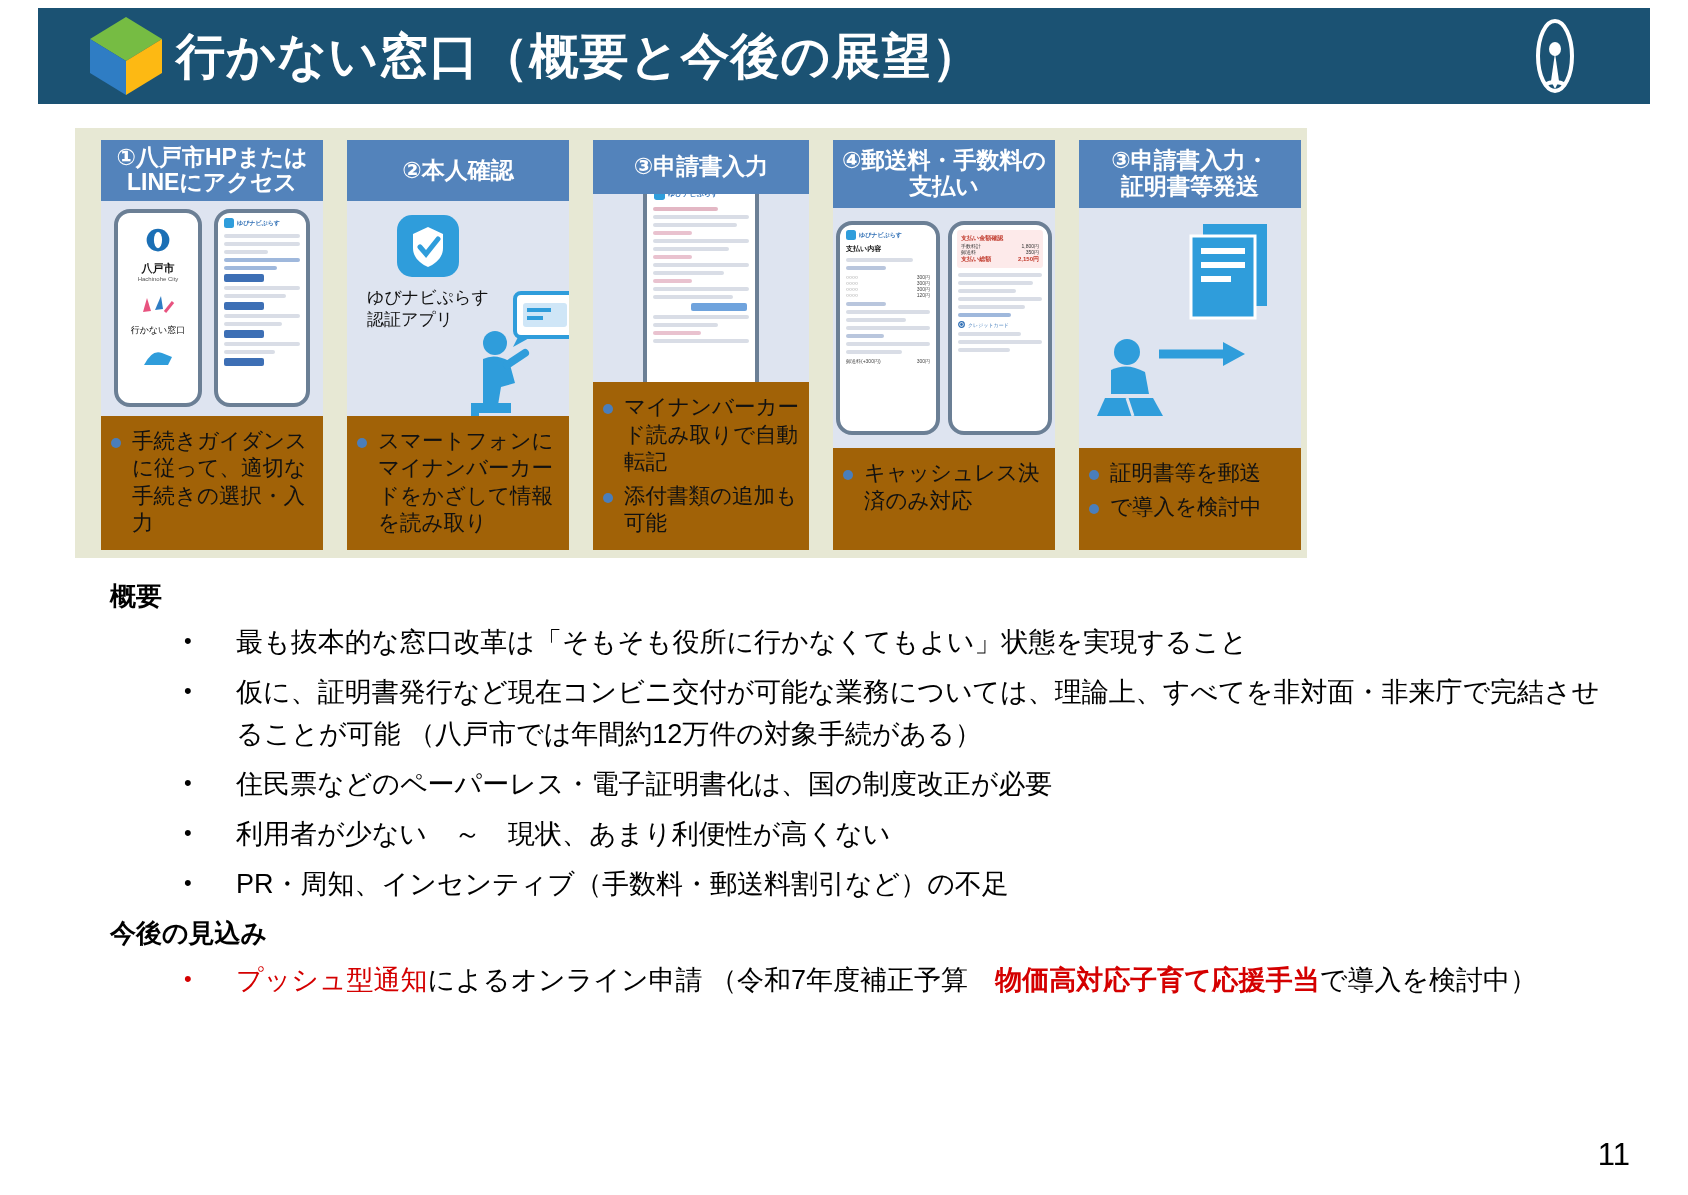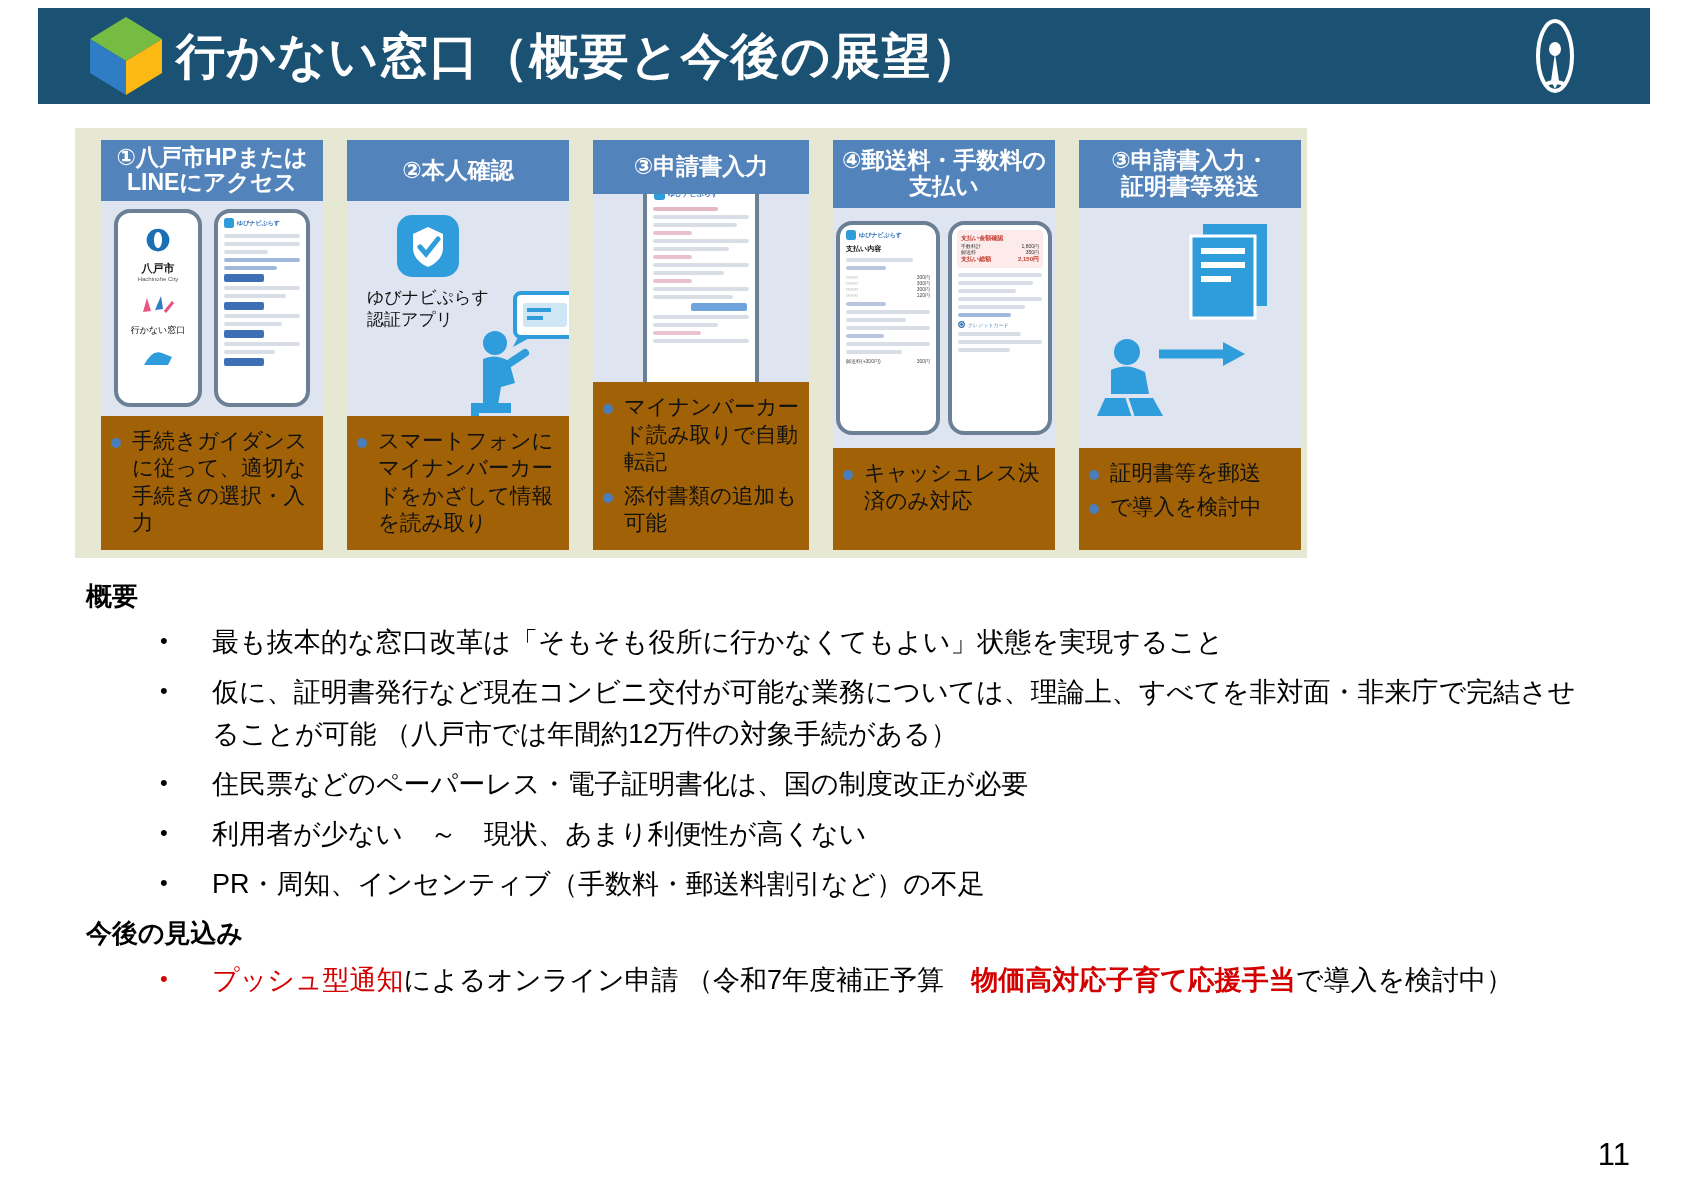--- a/index.html
+++ b/index.html
@@ -106,21 +106,21 @@
     border-radius: 16px;
     position: relative;
     overflow: hidden;
   }
   .mini-line { background: #d9dde6; height: 4px; border-radius: 2px; margin: 4px 6px; }
   .mini-line.pink { background: #e9c2cf; }
   .mini-line.blue { background: #9fb8dc; }
   .mini-chip { background: #3d6fb5; height: 8px; border-radius: 2px; margin: 3px 6px; }
 
   
-  .content { position: absolute; left: 0; top: 568px; width: 1649px; }
+  .content { position: absolute; left: 0; top: 568px; width: 1649px; padding-left: 24px; }
   .sec-head {
     font-size: 26px; font-weight: 700; color: #000;
     margin-left: 86px; margin-top: 10px; margin-bottom: 4px;
     line-height: 1.4;
   }
   .li {
     display: flex; align-items: flex-start;
     margin-left: 160px;
     font-size: 27px; color: #000;
     line-height: 1.55;

